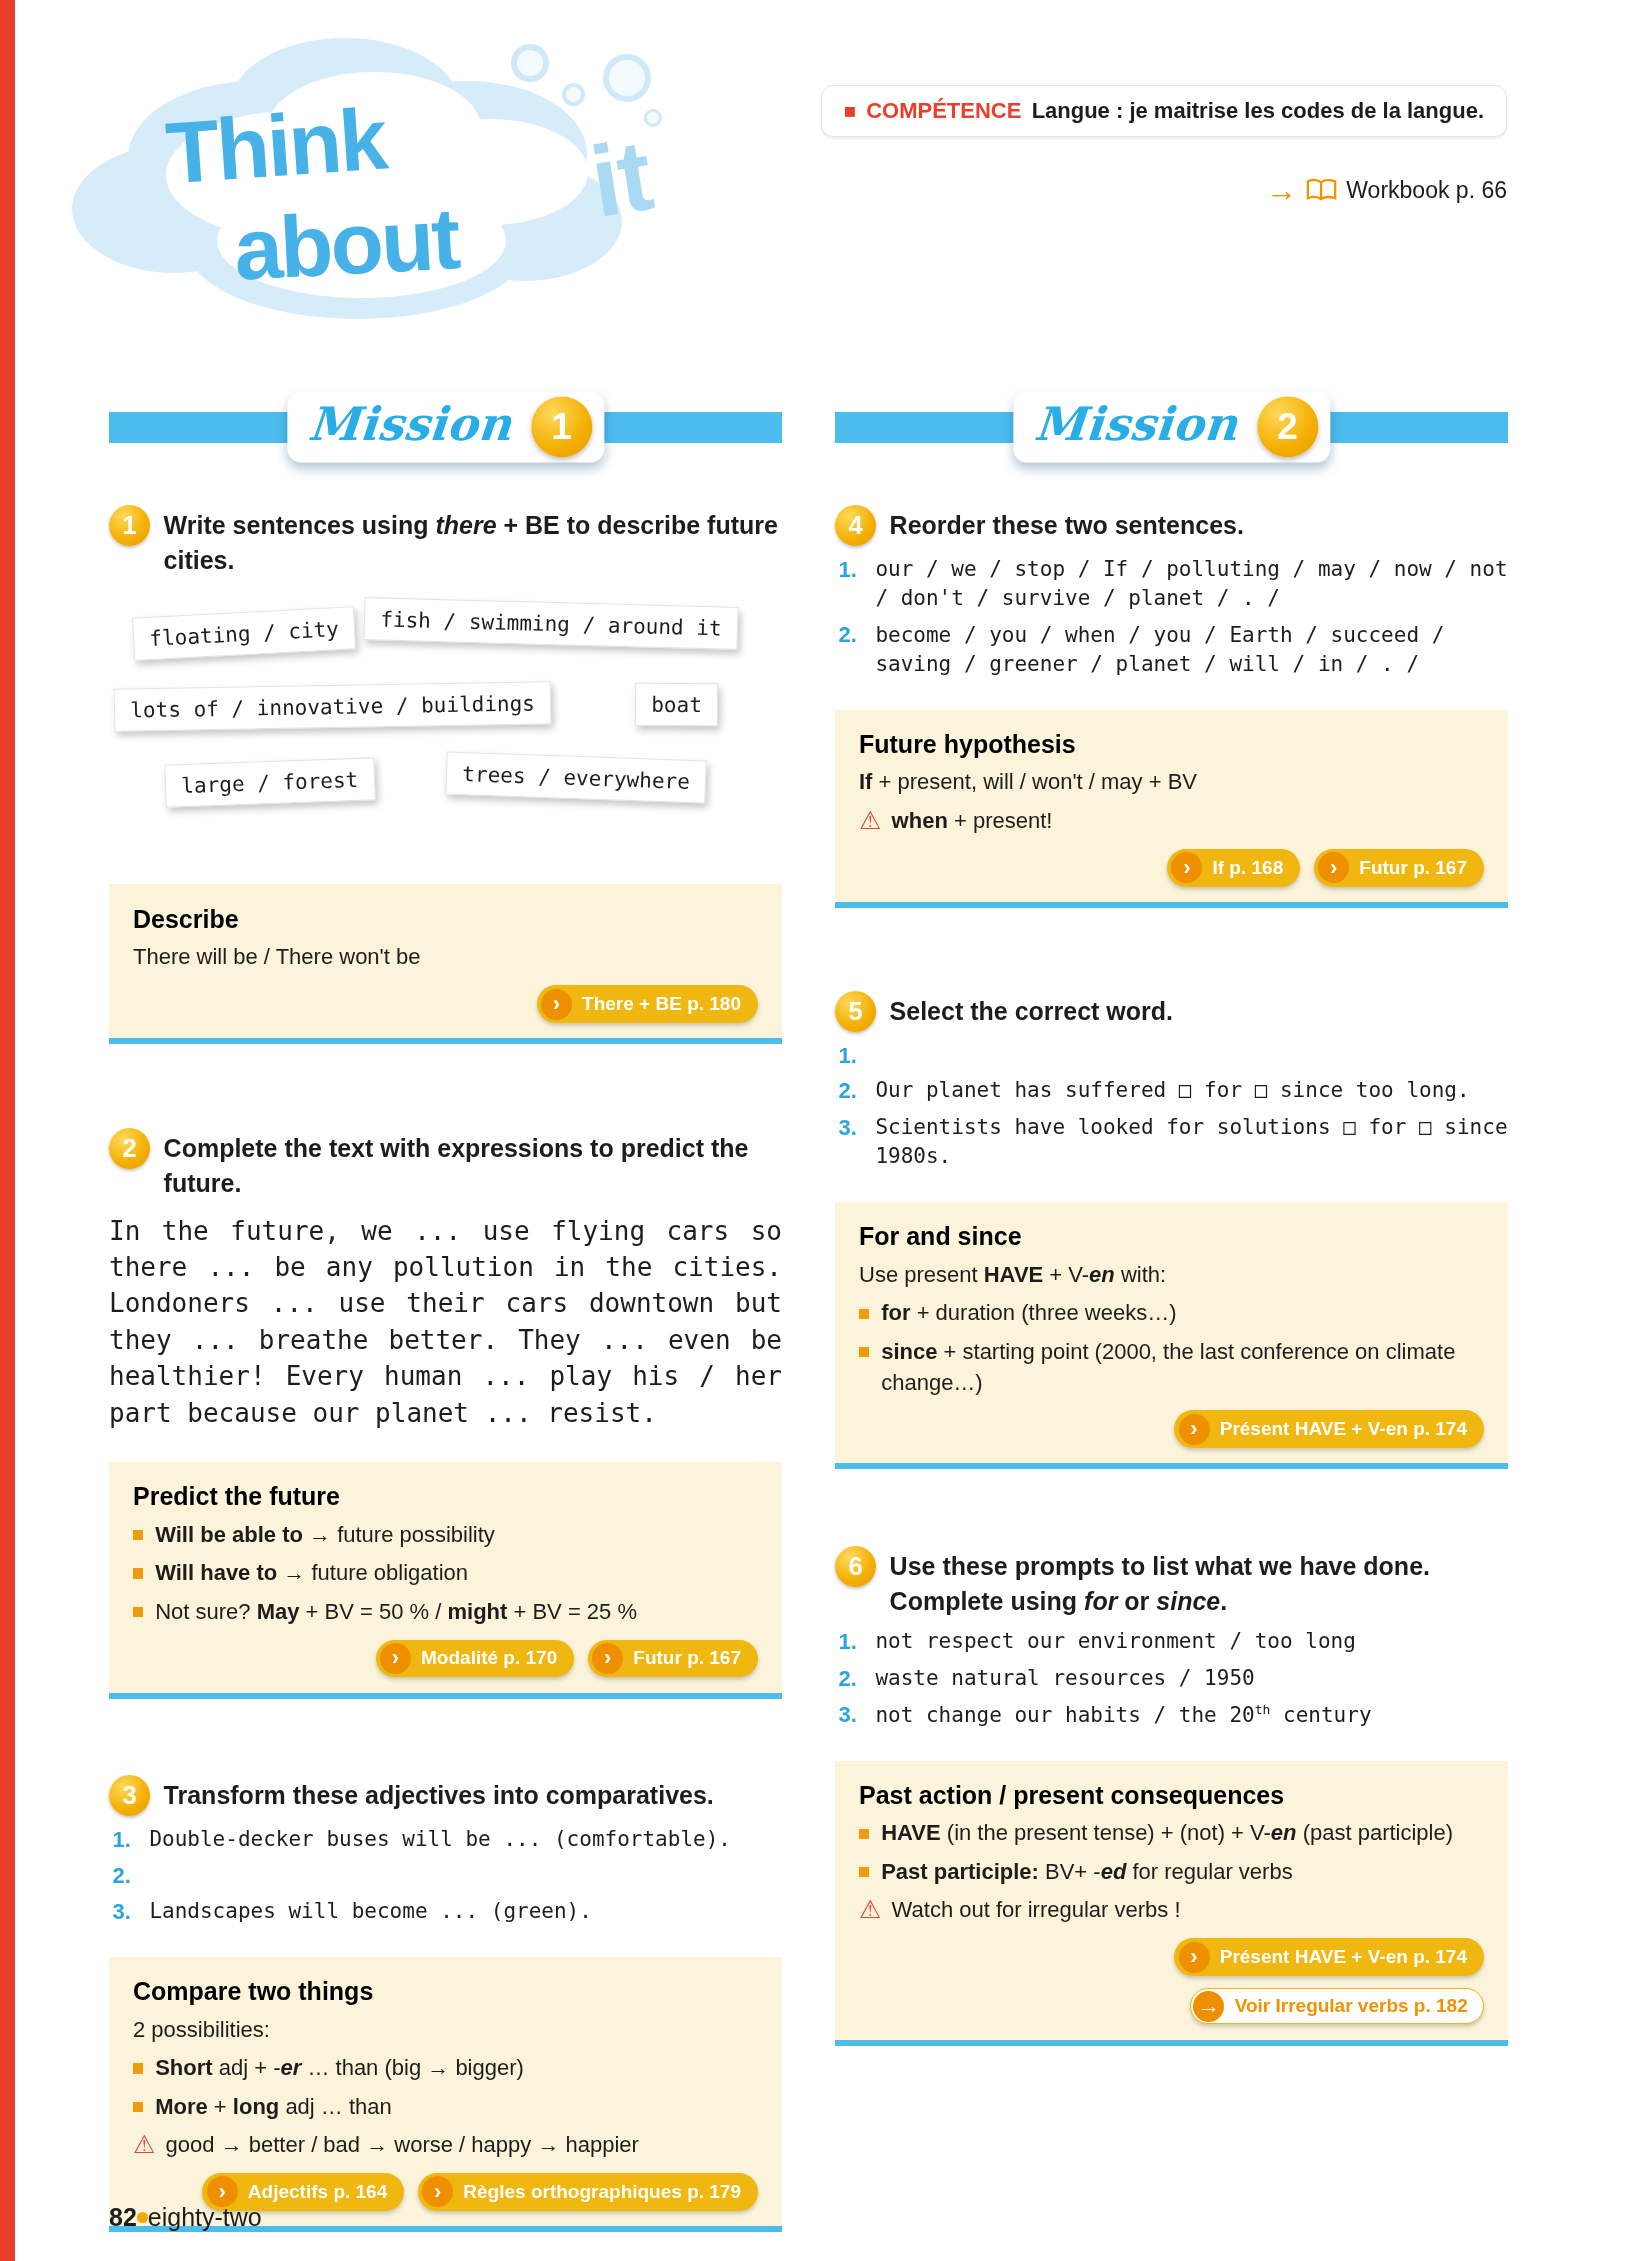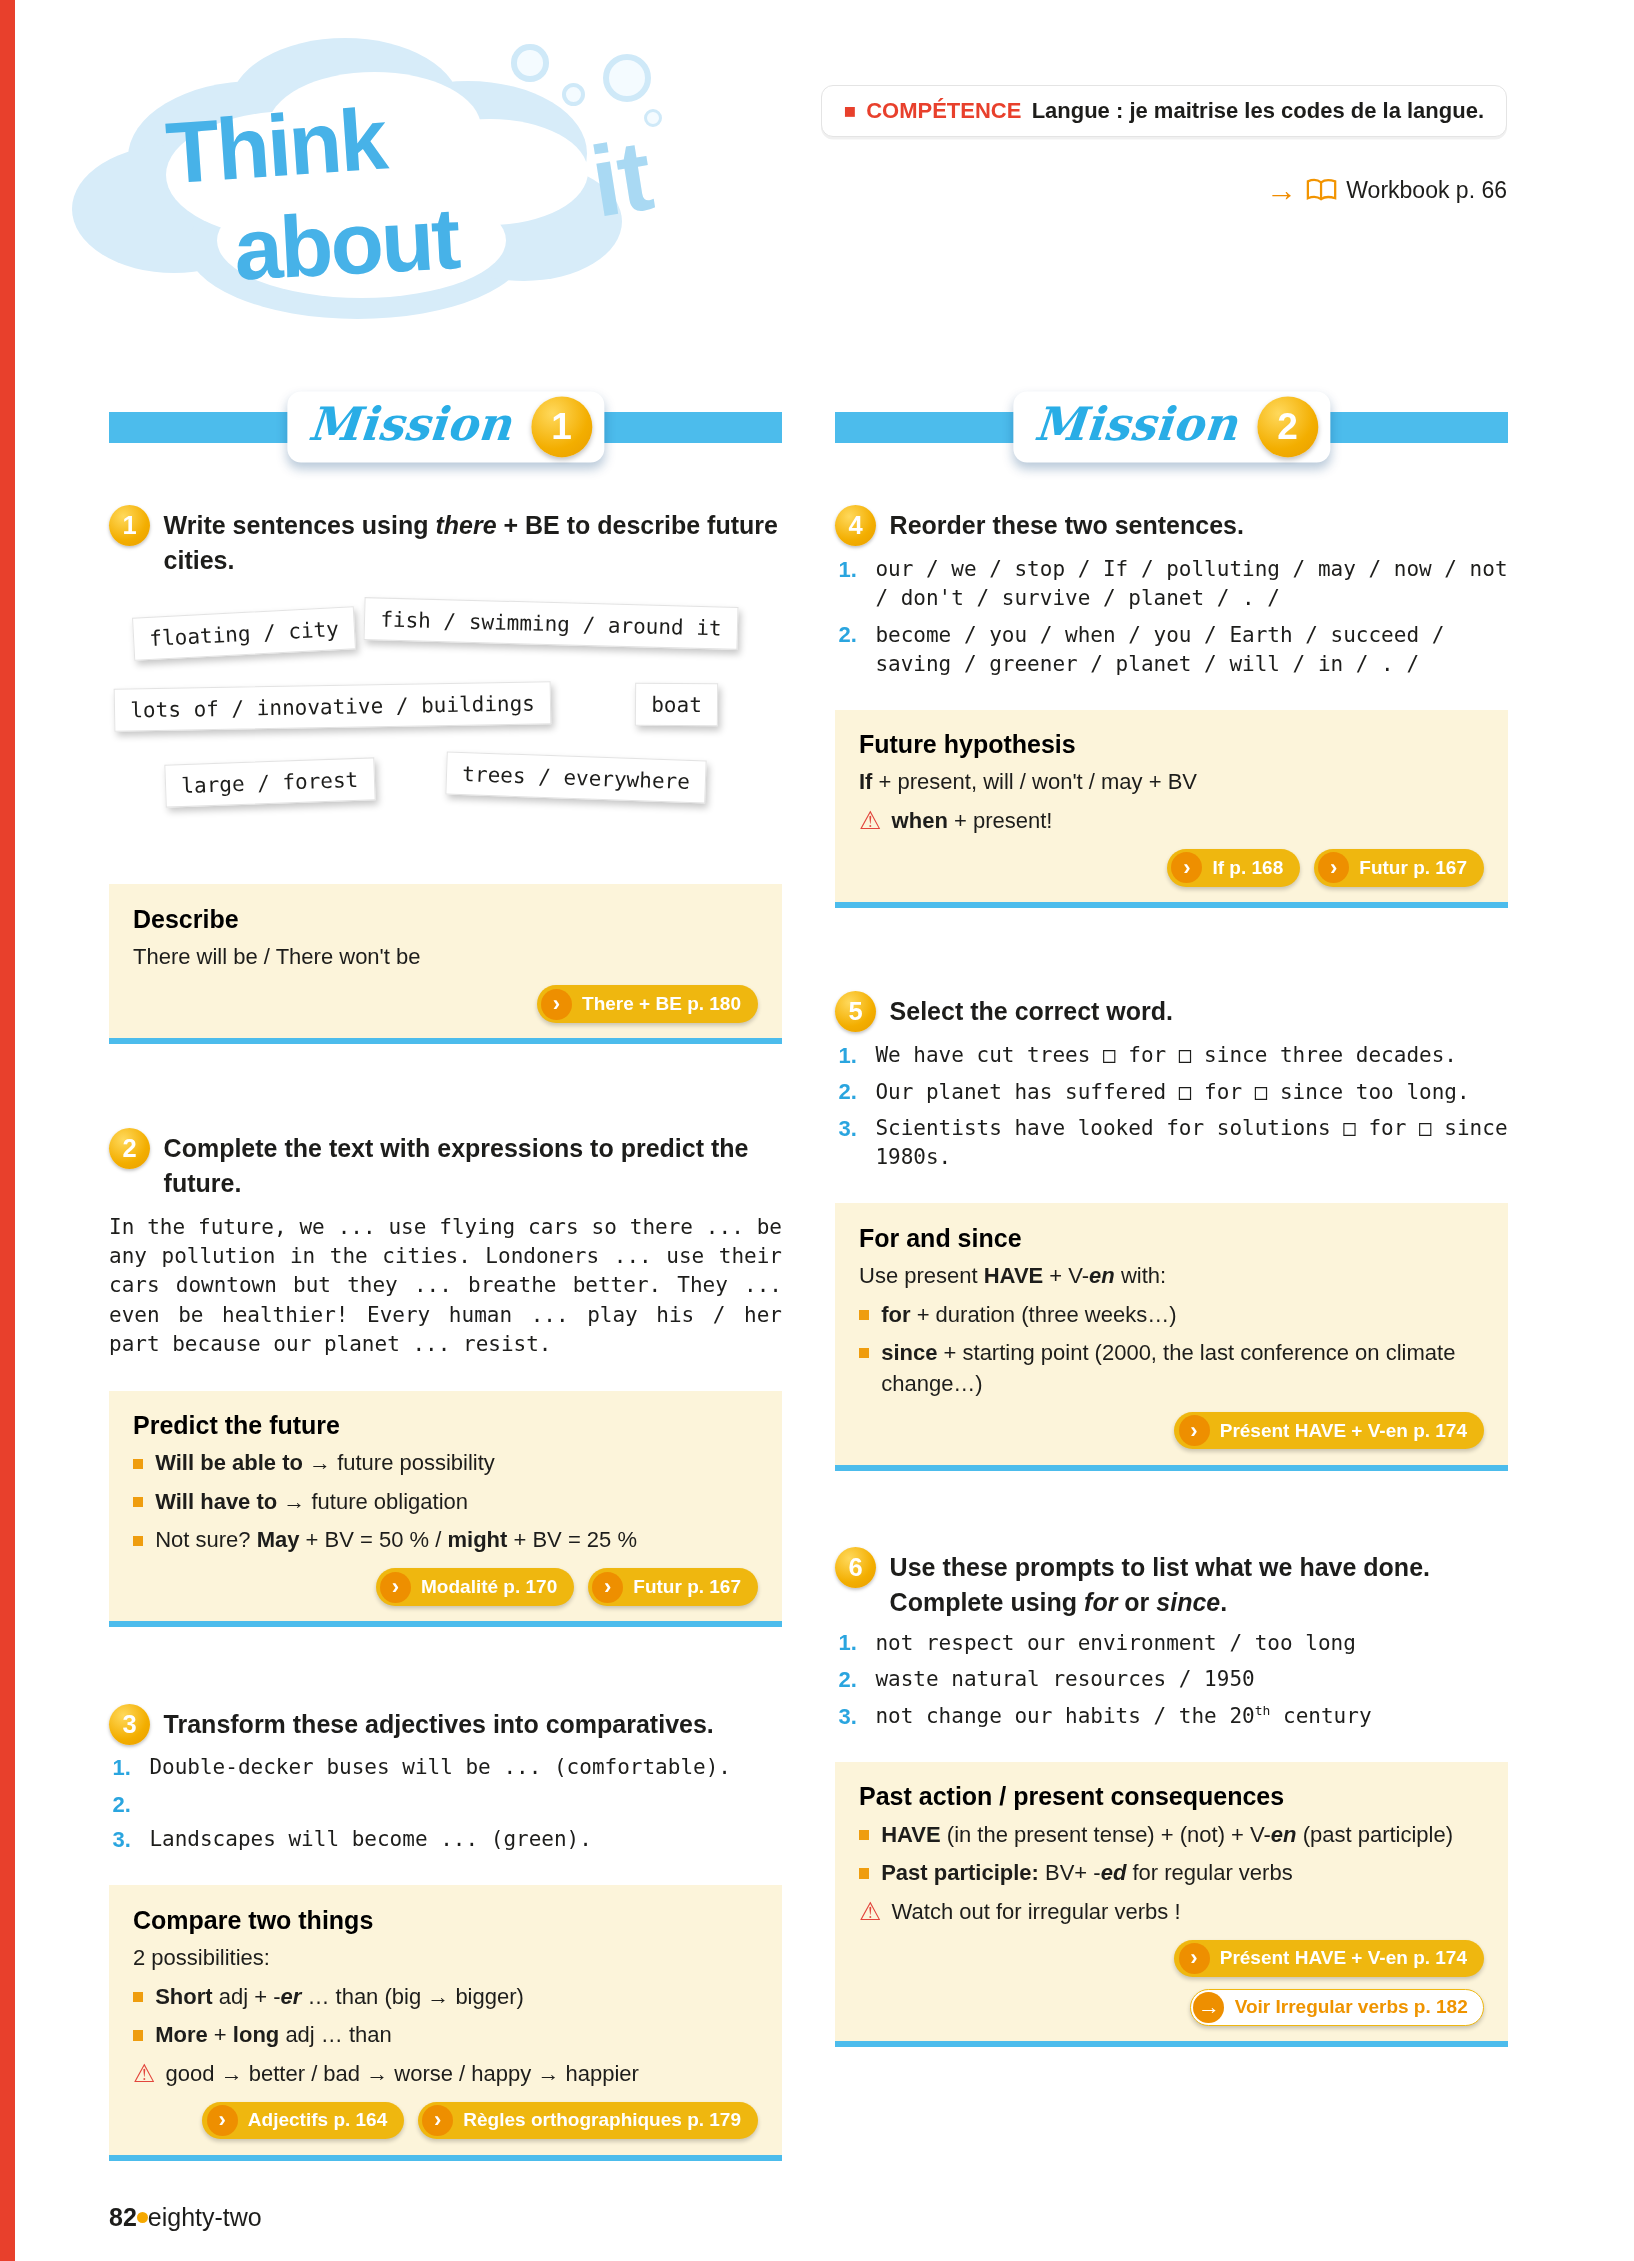--- a/index.html
+++ b/index.html
@@ -60,21 +60,21 @@
        display:flex;align-items:center;justify-content:center;
        background:radial-gradient(circle at 35% 28%, #ffd95c, #f3ae00 60%, #e89d00);
        box-shadow:0 1.7px 3.4px rgba(0,0,0,0.25);margin-top:1.7px;}
   .ex-title{font-size:25px;font-weight:bold;line-height:1.4;margin:0;padding-top:4.3px;}
 
   .items{margin:5.1px 0 0 3.4px;}
   .item{display:flex;margin:7.7px 0;}
   .item-num{flex:0 0 37px;width:37px;color:#2aa5df;font-weight:bold;font-size:22px;padding-top:1.7px;}
   .item-text{font-family:"DejaVu Sans Mono",monospace;font-size:21px;line-height:1.38;}
 
-  .mono-par{font-family:"DejaVu Sans Mono",monospace;font-size:21px;line-height:1.4;text-align:justify;margin:12px 0 4px;}
+  .mono-par{font-family:"DejaVu Sans Mono",monospace;font-size:26px;line-height:1.4;text-align:justify;margin:12px 0 4px;}
 
   .cards{position:relative;height:255px;margin-top:20.4px;}
   .card{position:absolute;background:#fff;border:0.9px solid #e3e3e3;box-shadow:2.6px 4.3px 7.7px rgba(0,0,0,0.22);
        padding:8.5px 15.3px;font-family:"DejaVu Sans Mono",monospace;font-size:21px;white-space:nowrap;}
   .c1{left:24px;top:13.6px;transform:rotate(-3deg);}
   .c2{left:255px;top:3.4px;transform:rotate(1.5deg);}
   .c3{left:5.1px;top:87px;transform:rotate(-1deg);}
   .c4{left:526px;top:85px;transform:rotate(0.5deg);}
   .c5{left:56px;top:163px;transform:rotate(-2deg);}
   .c6{left:337px;top:158px;transform:rotate(2deg);}
@@ -301,21 +301,20 @@
         </div>
       </aside>
 
       <div class="ex" style="margin-top:82px;">
         <span class="ex-num">5</span>
         <h2 class="ex-title"><span>Select the correct word.</span></h2>
       </div>
       <div class="items">
         <div class="item">
           <span class="item-num">1.</span>
-          <span class="item-text"><span>We have cut trees □ for □ since three decades.</span></span>
         </div>
         <div class="item">
           <span class="item-num">2.</span>
           <span class="item-text"><span>Our planet has suffered □ for □ since too long.</span></span>
         </div>
         <div class="item">
           <span class="item-num">3.</span>
           <span class="item-text"><span>Scientists have looked for solutions □ for □ since 1980s.</span></span>
         </div>
       </div>

